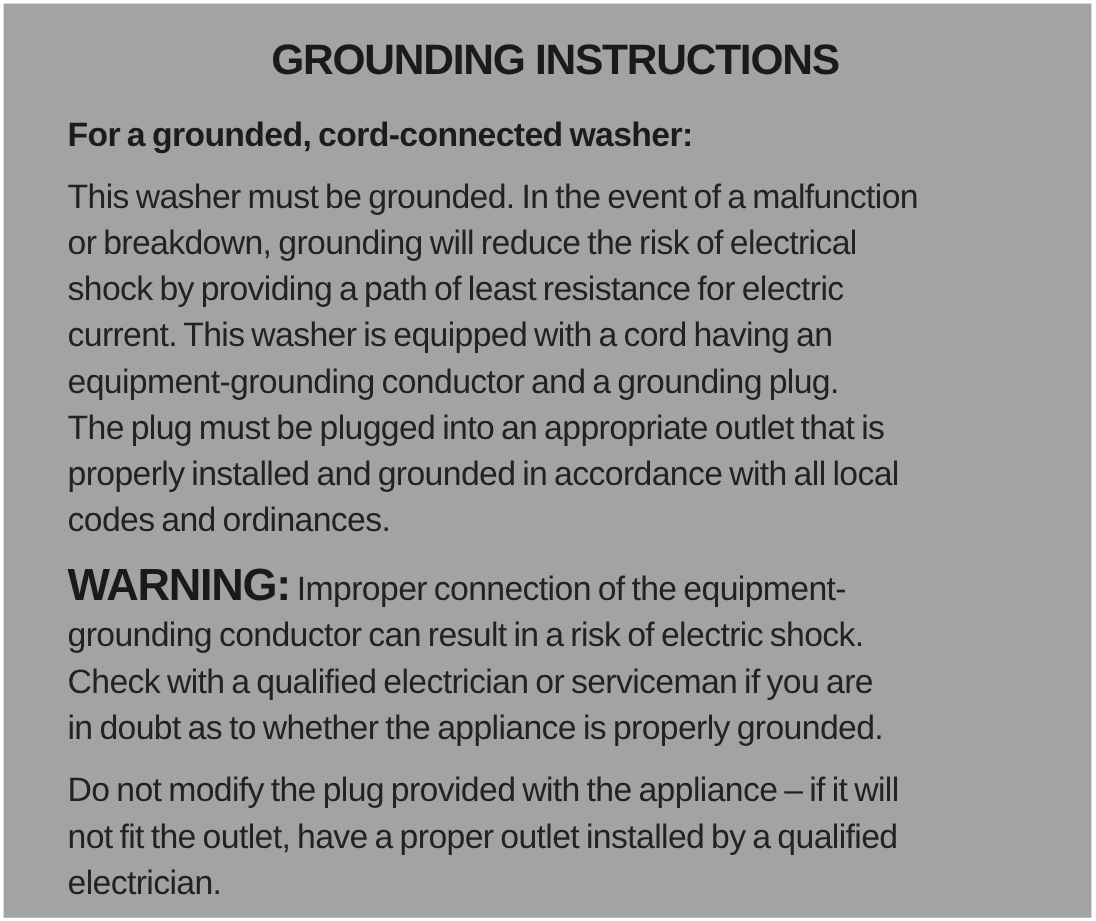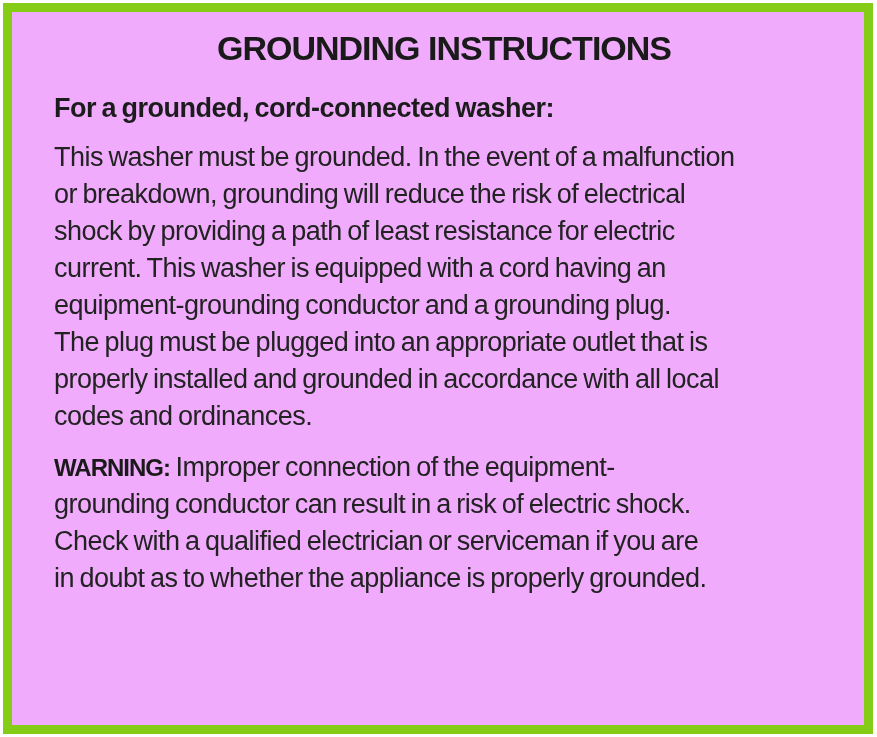--- a/index.html
+++ b/index.html
@@ -14,22 +14,22 @@
     background: #ffffff;
     font-family: "Liberation Sans", sans-serif;
     overflow: hidden;
   }
   .box {
     position: absolute;
     left: 3px;
     top: 3px;
     right: 4px;
     bottom: 3px;
-    border: 9px solid #84cc16;
-    background: #f0abfc;
+    border: 9px solid #a3a3a3;
+    background: #a3a3a3;
     box-sizing: border-box;
     padding: 14px 18px 4px 30px;
   }
   .title {
     margin: 0 0 20px 0;
     font-size: 34px;
     font-weight: bold;
     letter-spacing: -1px;
     text-align: center;
     color: #1a1a1a;
@@ -45,21 +45,21 @@
     white-space: pre;
   }
   .heading {
     font-weight: bold;
     color: #1c1c1c;
   }
   .warning-para { margin-top: 14px; }
   .plug-para { margin-top: 13px; }
   .warning-label {
     font-weight: bold;
-    font-size: 24px;
+    font-size: 36px;
     letter-spacing: -1px;
     color: #1a1a1a;
   }
 </style>
 </head>
 <body>
 
 <div class="page">
   <div class="box">
 
@@ -74,15 +74,18 @@
 equipment-grounding conductor and a grounding plug.
 The plug must be plugged into an appropriate outlet that is
 properly installed and grounded in accordance with all local
 codes and ordinances.</p>
 
     <p class="para warning-para"><span class="warning-label">WARNING:</span><span> Improper connection of the equipment-
 grounding conductor can result in a risk of electric shock.
 Check with a qualified electrician or serviceman if you are
 in doubt as to whether the appliance is properly grounded.</span></p>
 
+    <p class="para plug-para">Do not modify the plug provided with the appliance – if it will
+not fit the outlet, have a proper outlet installed by a qualified
+electrician.</p>
 
   </div>
 </div>
 
 </body></html>

